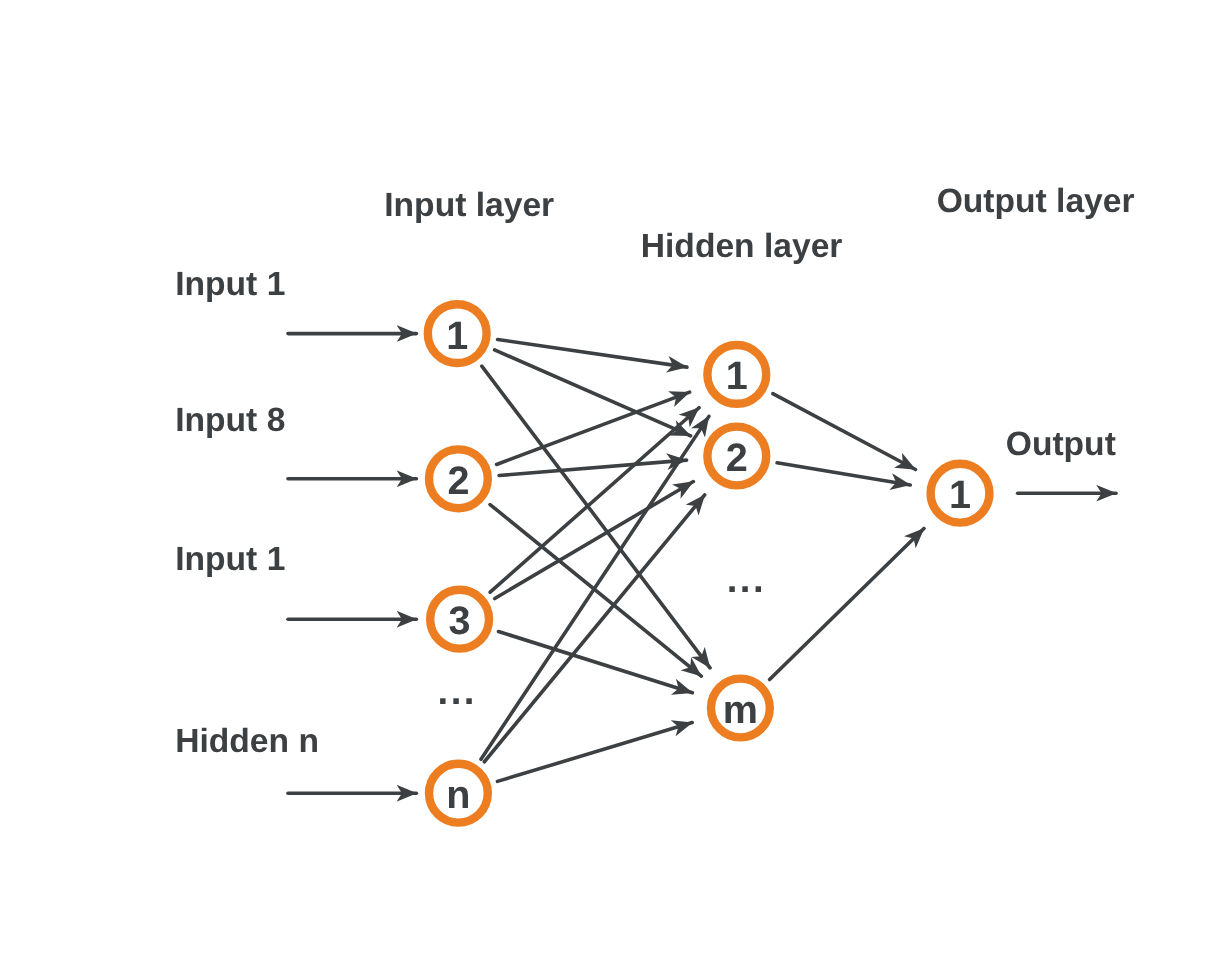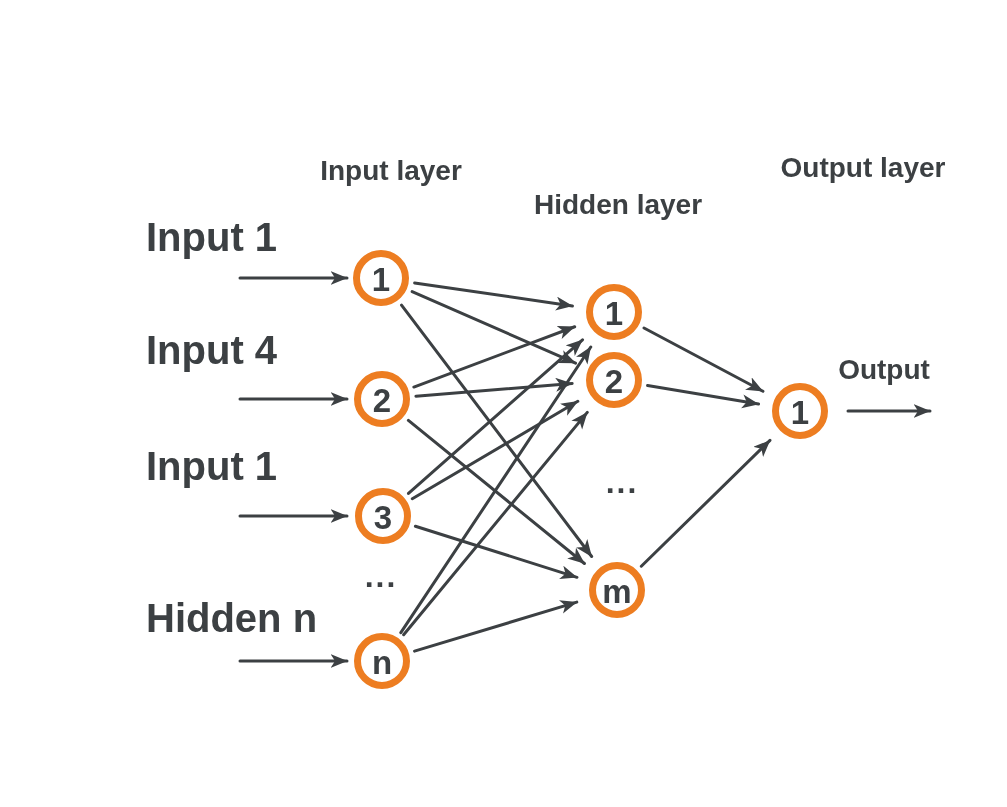--- a/index.html
+++ b/index.html
@@ -19,21 +19,21 @@
   .layer-title, .io-label {
     position: absolute;
     transform: translate(-50%, -50%);
     font-size: 28px;
     font-weight: 700;
     white-space: nowrap;
   }
   .input-label {
     position: absolute;
     transform: translateY(-50%);
-    font-size: 40px;
+    font-size: 28px;
     font-weight: 700;
     white-space: nowrap;
   }
   .ellipsis-label {
     position: absolute;
     transform: translate(-50%, -75%);
     font-size: 32px;
     font-weight: 700;
     letter-spacing: 2px;
     line-height: 1;
@@ -97,19 +97,19 @@
       </g>
   </svg>
 
   <div class="layer-title" id="title-input" style="left: 391px; top: 171px;">Input layer</div>
   <div class="layer-title" id="title-hidden" style="left: 618px; top: 205px;">Hidden layer</div>
   <div class="layer-title" id="title-output" style="left: 832px; top: 168px; margin-left: 31px;">Output layer</div>
   <div class="io-label" id="label-output" style="left: 884px; top: 370px; text-align: right;">Output</div>
 
   <div id="input-labels">
       <div class="input-label" style="left: 146px; top: 237px;">Input 1</div>
-      <div class="input-label" style="left: 146px; top: 350px;">Input 4</div>
+      <div class="input-label" style="left: 146px; top: 350px;">Input 8</div>
       <div class="input-label" style="left: 146px; top: 466px;">Input 1</div>
       <div class="input-label" style="left: 146px; top: 618px;">Hidden n</div>
       <div class="ellipsis-label" style="left: 381px; top: 584px;">...</div>
       <div class="ellipsis-label" style="left: 622px; top: 490px;">...</div>
     </div>
 </div>
 
 </body></html>

